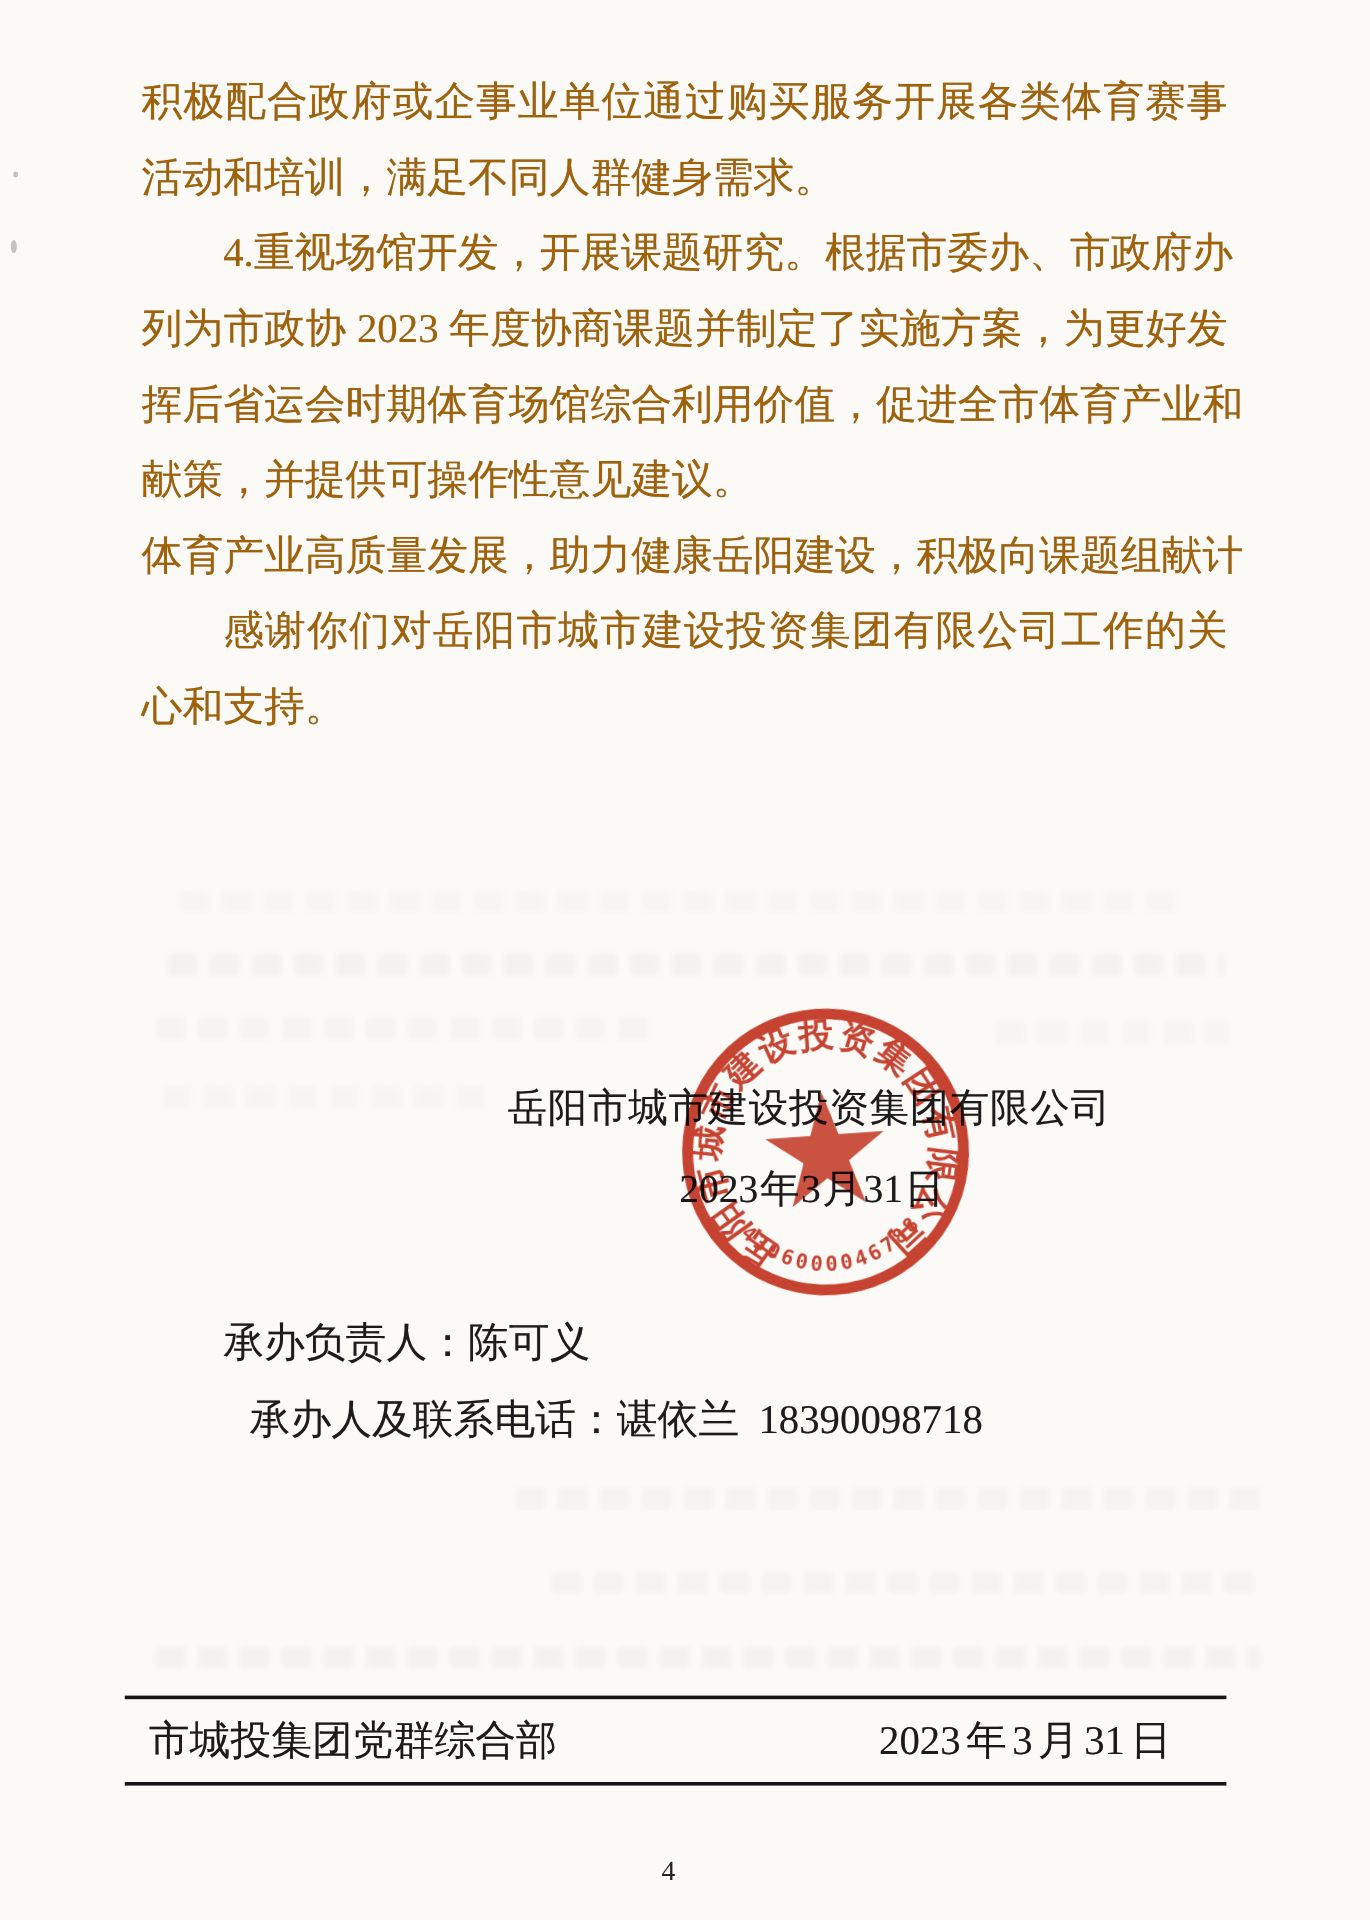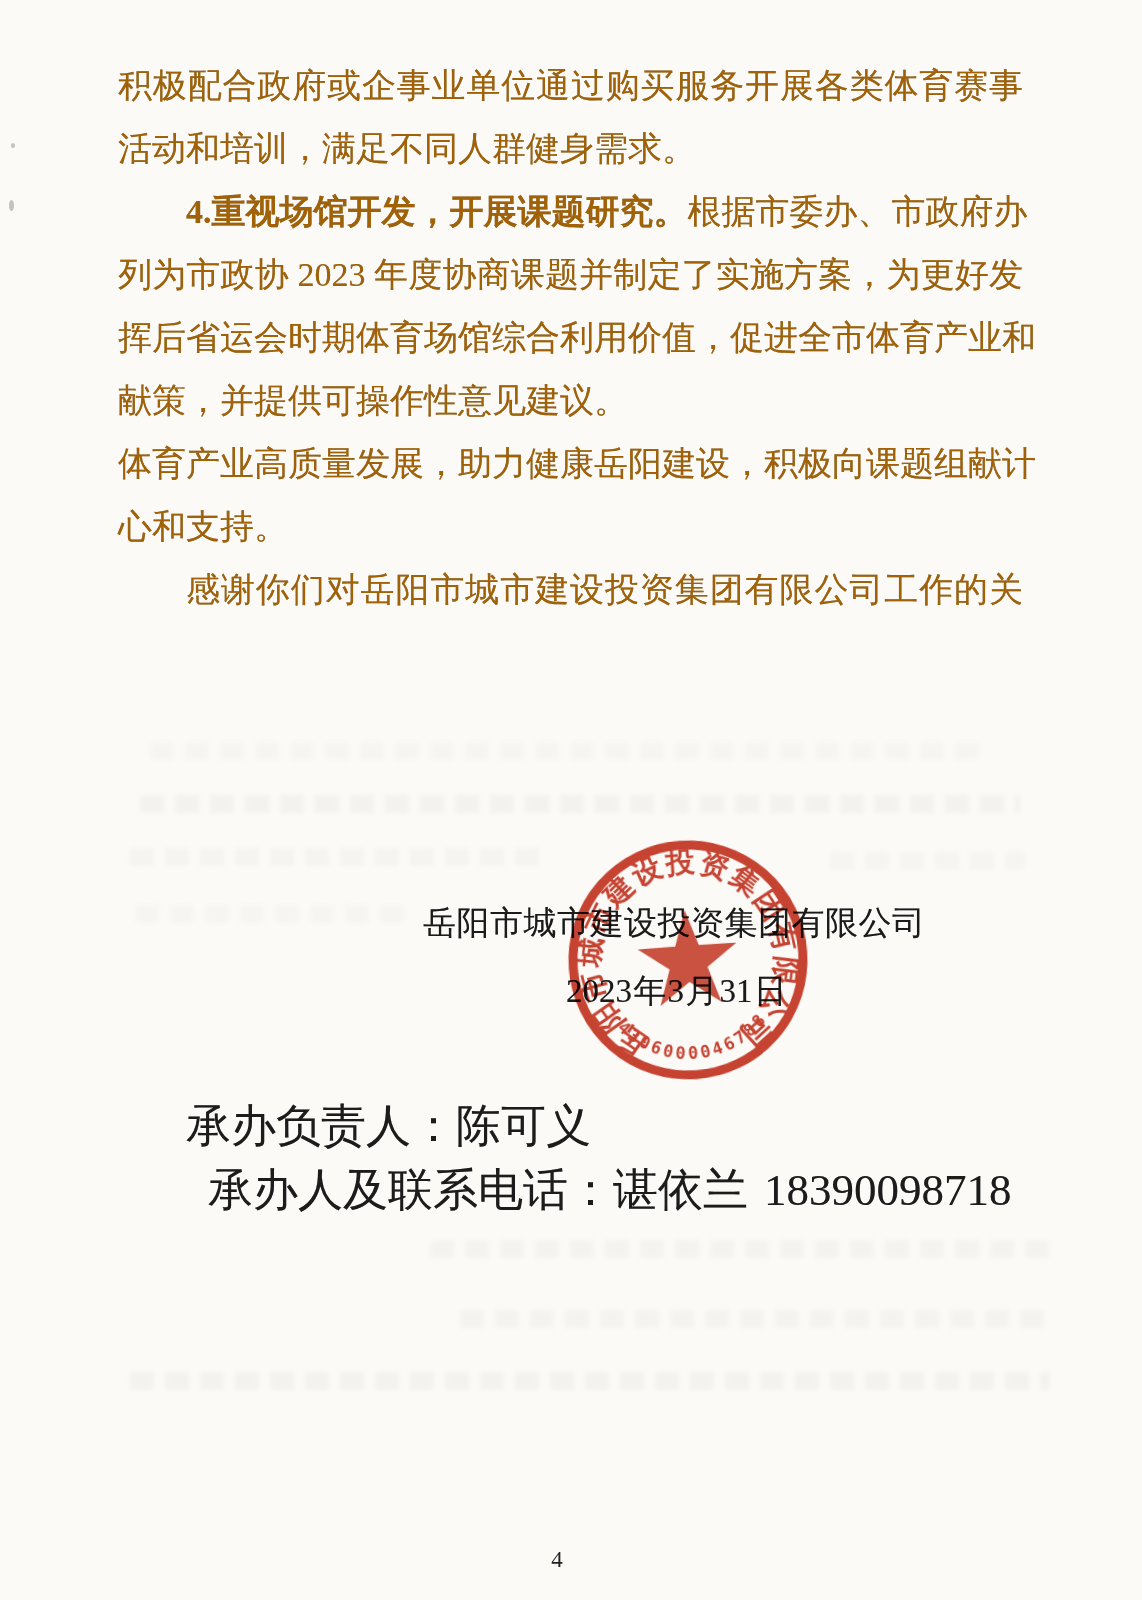--- a/index.html
+++ b/index.html
@@ -19,38 +19,38 @@
     font-size:34px; color:#a16207;
     text-shadow:0 0 0.6px rgba(20,20,20,.4);
   }
   .line {
     height:63px; line-height:63px;
     text-align:justify; text-align-last:justify;
     white-space:nowrap;
   }
   .line.endline { text-align-last:left; }
   .line.indent { padding-left:68px; }
-  .bold { font-weight:700; }
+  .bold { font-weight:400; }
 
   
   .sig-company {
     position:absolute; left:423px; top:901px;
     font-size:33px; letter-spacing:0.5px; color:#1b1b1b;
     text-shadow:0 0 0.6px rgba(20,20,20,.4);
   }
   .sig-date {
     position:absolute; left:566px; top:969px;
     font-size:33px; word-spacing:-7px; color:#1b1b1b;
     text-shadow:0 0 0.6px rgba(20,20,20,.4);
   }
 
   
   .contact-line {
     position:absolute; left:186px;
-    font-size:45px; color:#1c1c1c;
+    font-size:34px; color:#1c1c1c;
     text-shadow:0 0 0.6px rgba(20,20,20,.4);
   }
   .contact-line .phone { margin-left:16px; }
   #contact-1 { top:1096px; }
   #contact-2 { top:1160px;margin-left:22px; }
 
   
   .footer {
     position:absolute; left:104px; top:1413px; width:918px; height:75px;
     border-top:3px solid #161616; border-bottom:3px solid #161616;
@@ -107,35 +107,39 @@
   <div class="speck" style="left:11px; top:143px; width:4px; height:5px;"></div>
 
   <div class="body-text">
     <p class="line">积极配合政府或企事业单位通过购买服务开展各类体育赛事</p>
     <p class="line endline">活动和培训，满足不同人群健身需求。</p>
     <p class="line indent"><span class="bold">4.重视场馆开发，开展课题研究。</span><span>根据市委办、市政府办</span></p>
     <p class="line">列为市政协 2023 年度协商课题并制定了实施方案，为更好发</p>
     <p class="line">挥后省运会时期体育场馆综合利用价值，促进全市体育产业和</p>
     <p class="line endline">献策，并提供可操作性意见建议。</p>
     <p class="line">体育产业高质量发展，助力健康岳阳建设，积极向课题组献计</p>
+    <p class="line indent">感谢你们对岳阳市城市建设投资集团有限公司工作的关</p>
     <p class="line endline">心和支持。</p>
-    <p class="line indent">感谢你们对岳阳市城市建设投资集团有限公司工作的关</p>
   </div>
 
   <div class="sig-company">岳阳市城市建设投资集团有限公司</div>
   <div class="sig-date">2023 年 3 月 31 日</div>
 
   <svg class="seal" viewBox="0 0 252 252">
     <circle class="seal-ring" cx="126" cy="126" r="115"></circle>
     <path id="sealArcTop" d="M 71.8 195.3 A 88 88 0 1 1 180.2 195.3" fill="none"></path>
     <path id="sealArcBottom" d="M 50.2 189.7 A 99 99 0 0 0 201.8 189.7" fill="none"></path>
     <text class="seal-arc-text"><textPath href="#sealArcTop" startOffset="50%" text-anchor="middle">岳阳市城市建设投资集团有限公司</textPath></text>
     <text class="seal-number"><textPath href="#sealArcBottom" startOffset="50%" text-anchor="middle">4306000046788</textPath></text>
     <polygon class="seal-star" points="126,76 137.8,111.8 175.5,111.9 145,134.2 156.6,170.1 126,148 95.4,170.1 107,134.2 76.5,111.9 114.2,111.8"></polygon>
   </svg>
 
   <p class="contact-line" id="contact-1"><span>承办负责人：</span><span>陈可义</span></p>
   <p class="contact-line" id="contact-2"><span>承办人及联系电话：</span><span>谌依兰</span><span class="phone">18390098718</span></p>
 
+  <div class="footer">
+    <span class="dept">市城投集团党群综合部</span>
+    <span class="fdate">2023 年 3 月 31 日</span>
+  </div>
 
   <div class="page-num">4</div>
 
 </div>
 
 </body></html>

